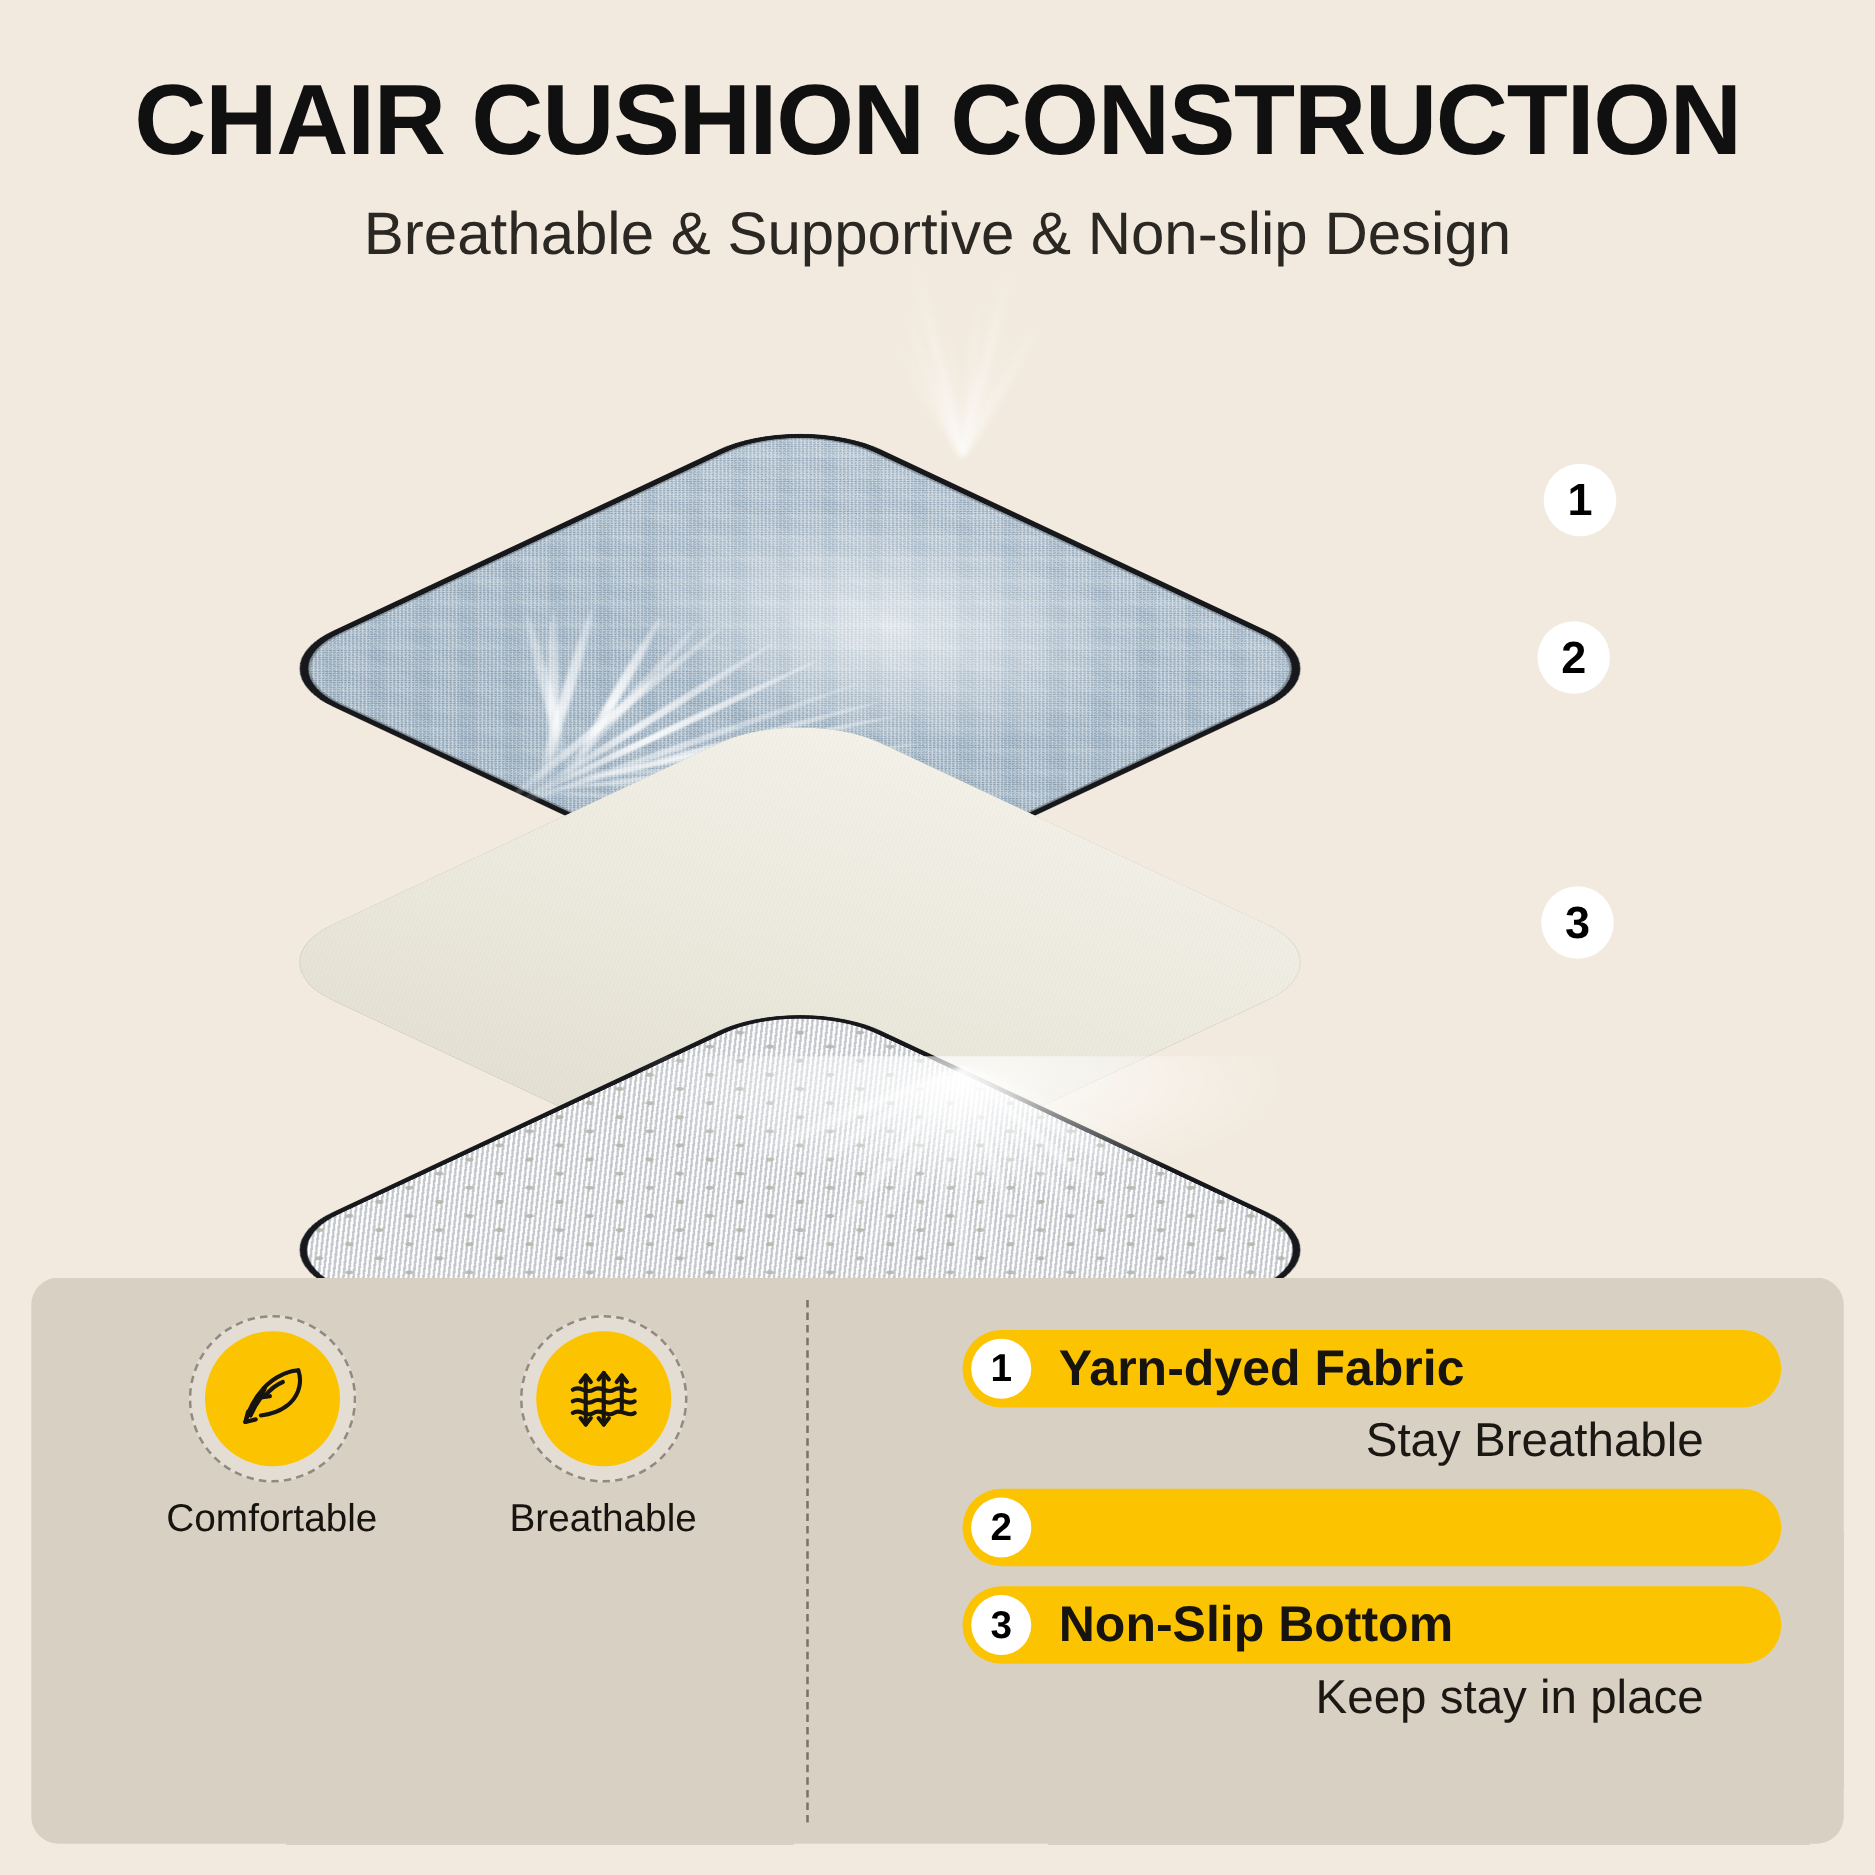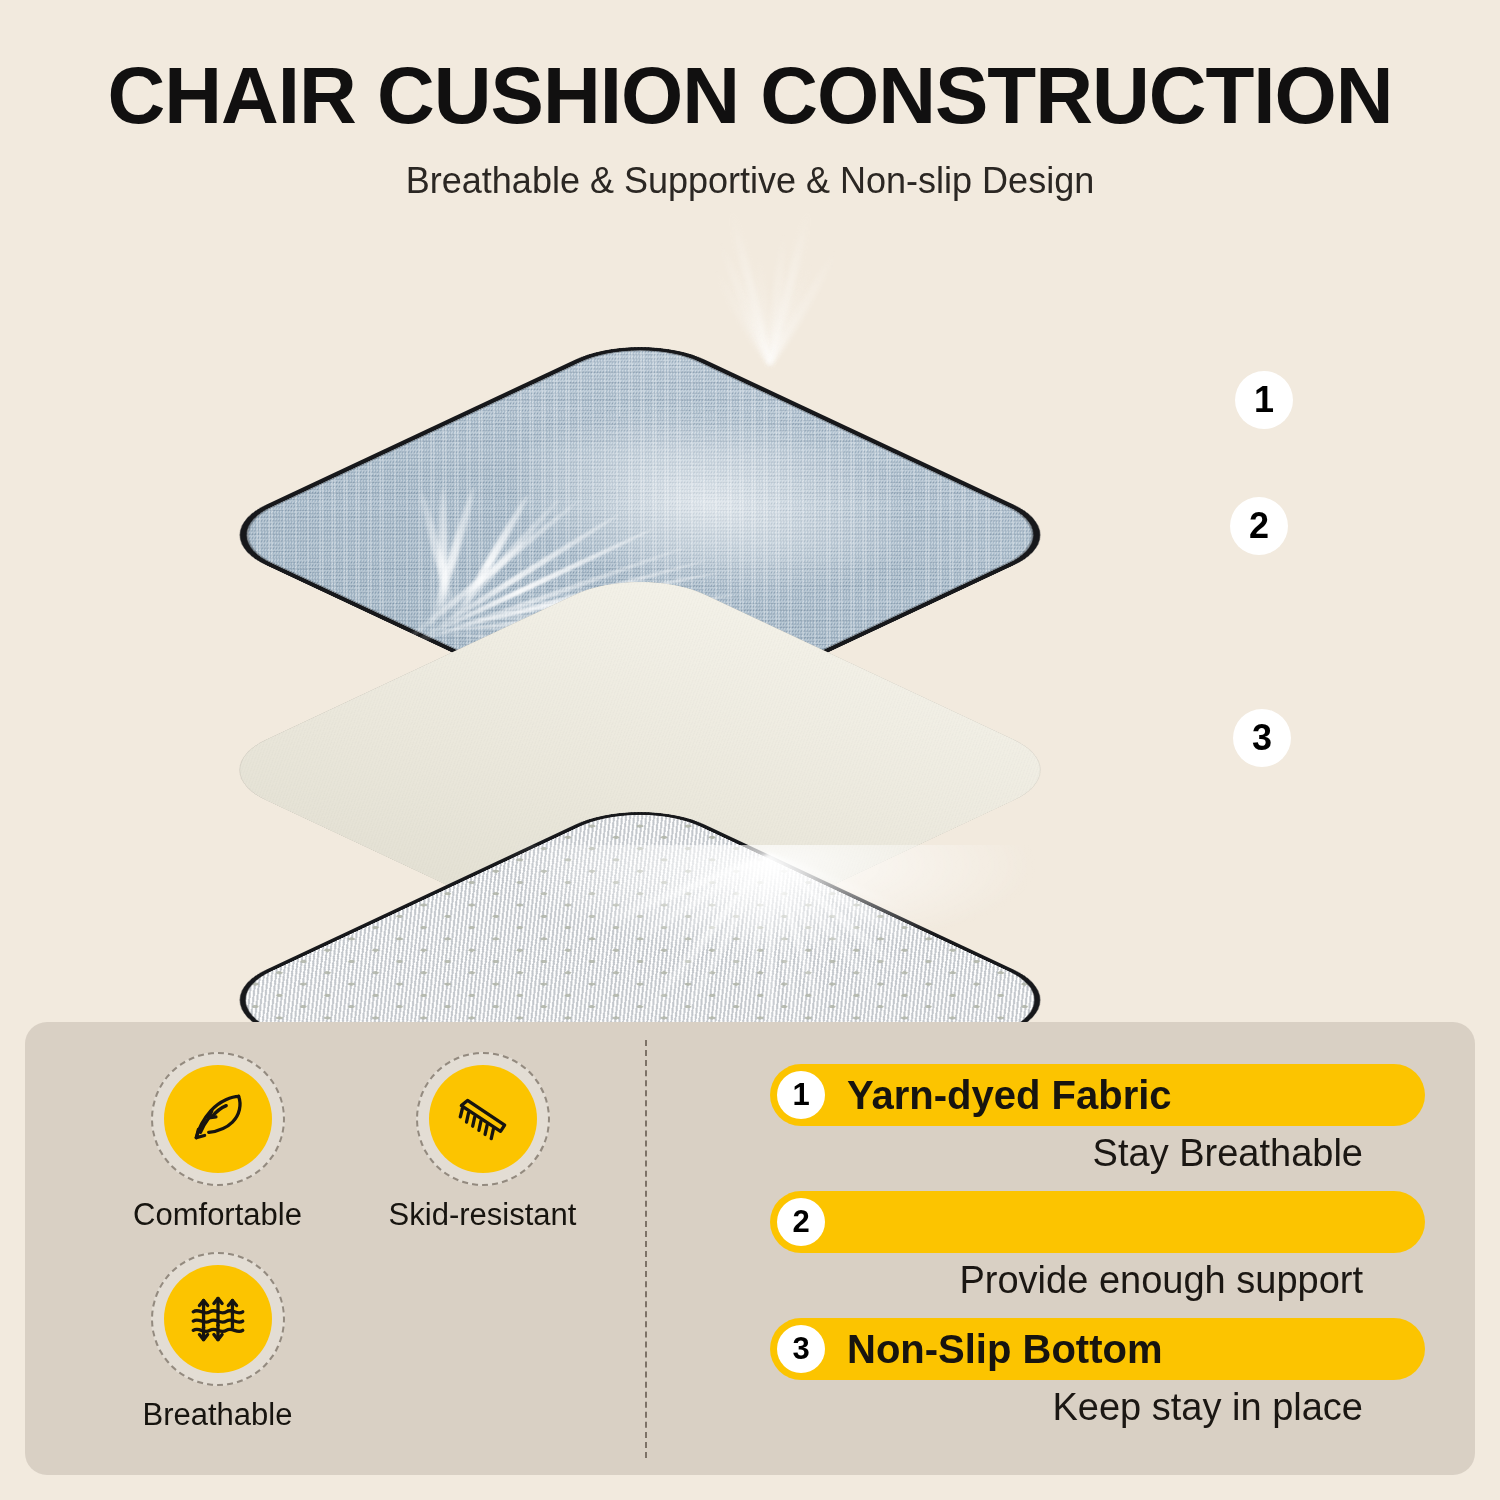--- a/index.html
+++ b/index.html
@@ -25,21 +25,21 @@
     font-size:80px;
     font-weight:bold;
     letter-spacing:-1px;
     color:#111010;
     line-height:1.0;
     white-space:nowrap;
   }
 
   #subtitle {
     margin-top:24px;
-    font-size:36px;
+    font-size:48px;
     font-weight:400;
     color:#2b2723;
     white-space:nowrap;
   }
 
   
   #diagram { position:absolute; top:205px; left:0; width:1500px; height:800px; }
 
   .layer { position:absolute; }
 
@@ -351,36 +351,20 @@
               <path d="M30 30l-7 1 3-7"></path>
               <path d="M23 31c-3 4-6 9-8 14"></path>
               <path d="M11 50l8-2"></path>
               <path d="M11 50l2-8"></path>
             </svg>
           </div>
         </div>
         <div class="icon-label">Comfortable</div>
       </div>
 
-      <div class="icon-cell">
-        <div class="icon-ring">
-          <div class="icon-disc">
-            <svg width="66" height="66" viewBox="0 0 64 64" fill="none" stroke="#17140f" stroke-width="3.2" stroke-linecap="round" stroke-linejoin="round">
-              <path d="M11 19l6-5 36 24-4 6z"></path>
-              <path d="M12 22l-2 8"></path>
-              <path d="M18 26l-2 9"></path>
-              <path d="M24 30l-2 9"></path>
-              <path d="M30 34l-2 9"></path>
-              <path d="M36 38l-2 9"></path>
-              <path d="M42 42l-2 9"></path>
-            </svg>
-          </div>
-        </div>
-        <div class="icon-label">Skid-resistant</div>
-      </div>
 
 
       <div class="icon-cell">
         <div class="icon-ring">
           <div class="icon-disc">
             <svg width="66" height="66" viewBox="0 0 64 64" fill="none" stroke="#17140f" stroke-width="3.2" stroke-linecap="round" stroke-linejoin="round">
               <path d="M8 25c6-4 10 4 16 0s10 4 16 0 10 4 16 0"></path>
               <path d="M8 34c6-4 10 4 16 0s10 4 16 0 10 4 16 0"></path>
               <path d="M8 43c6-4 10 4 16 0s10 4 16 0 10 4 16 0"></path>
               <path d="M18 40V14"></path>
@@ -410,21 +394,20 @@
         </div>
         <div class="feature-sub">Stay Breathable</div>
       </div>
 
       <div class="gap-a"></div>
 
       <div class="feature-row">
         <div class="feature-pill">
           <div class="pill-badge">2</div>
         </div>
-        <div class="feature-sub">Provide enough support</div>
       </div>
 
       <div class="gap-a"></div>
 
       <div class="feature-row">
         <div class="feature-pill">
           <div class="pill-badge">3</div>
           <div class="pill-title">Non-Slip Bottom</div>
         </div>
         <div class="feature-sub">Keep stay in place</div>

